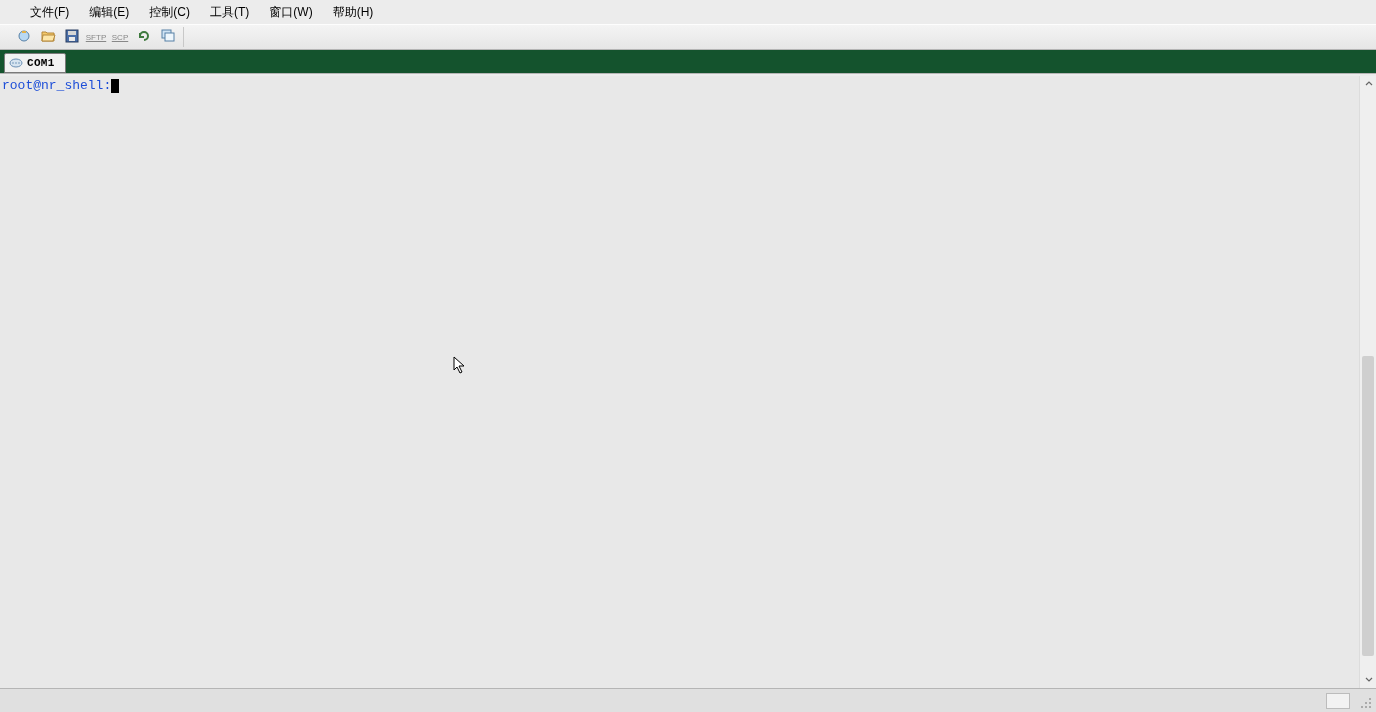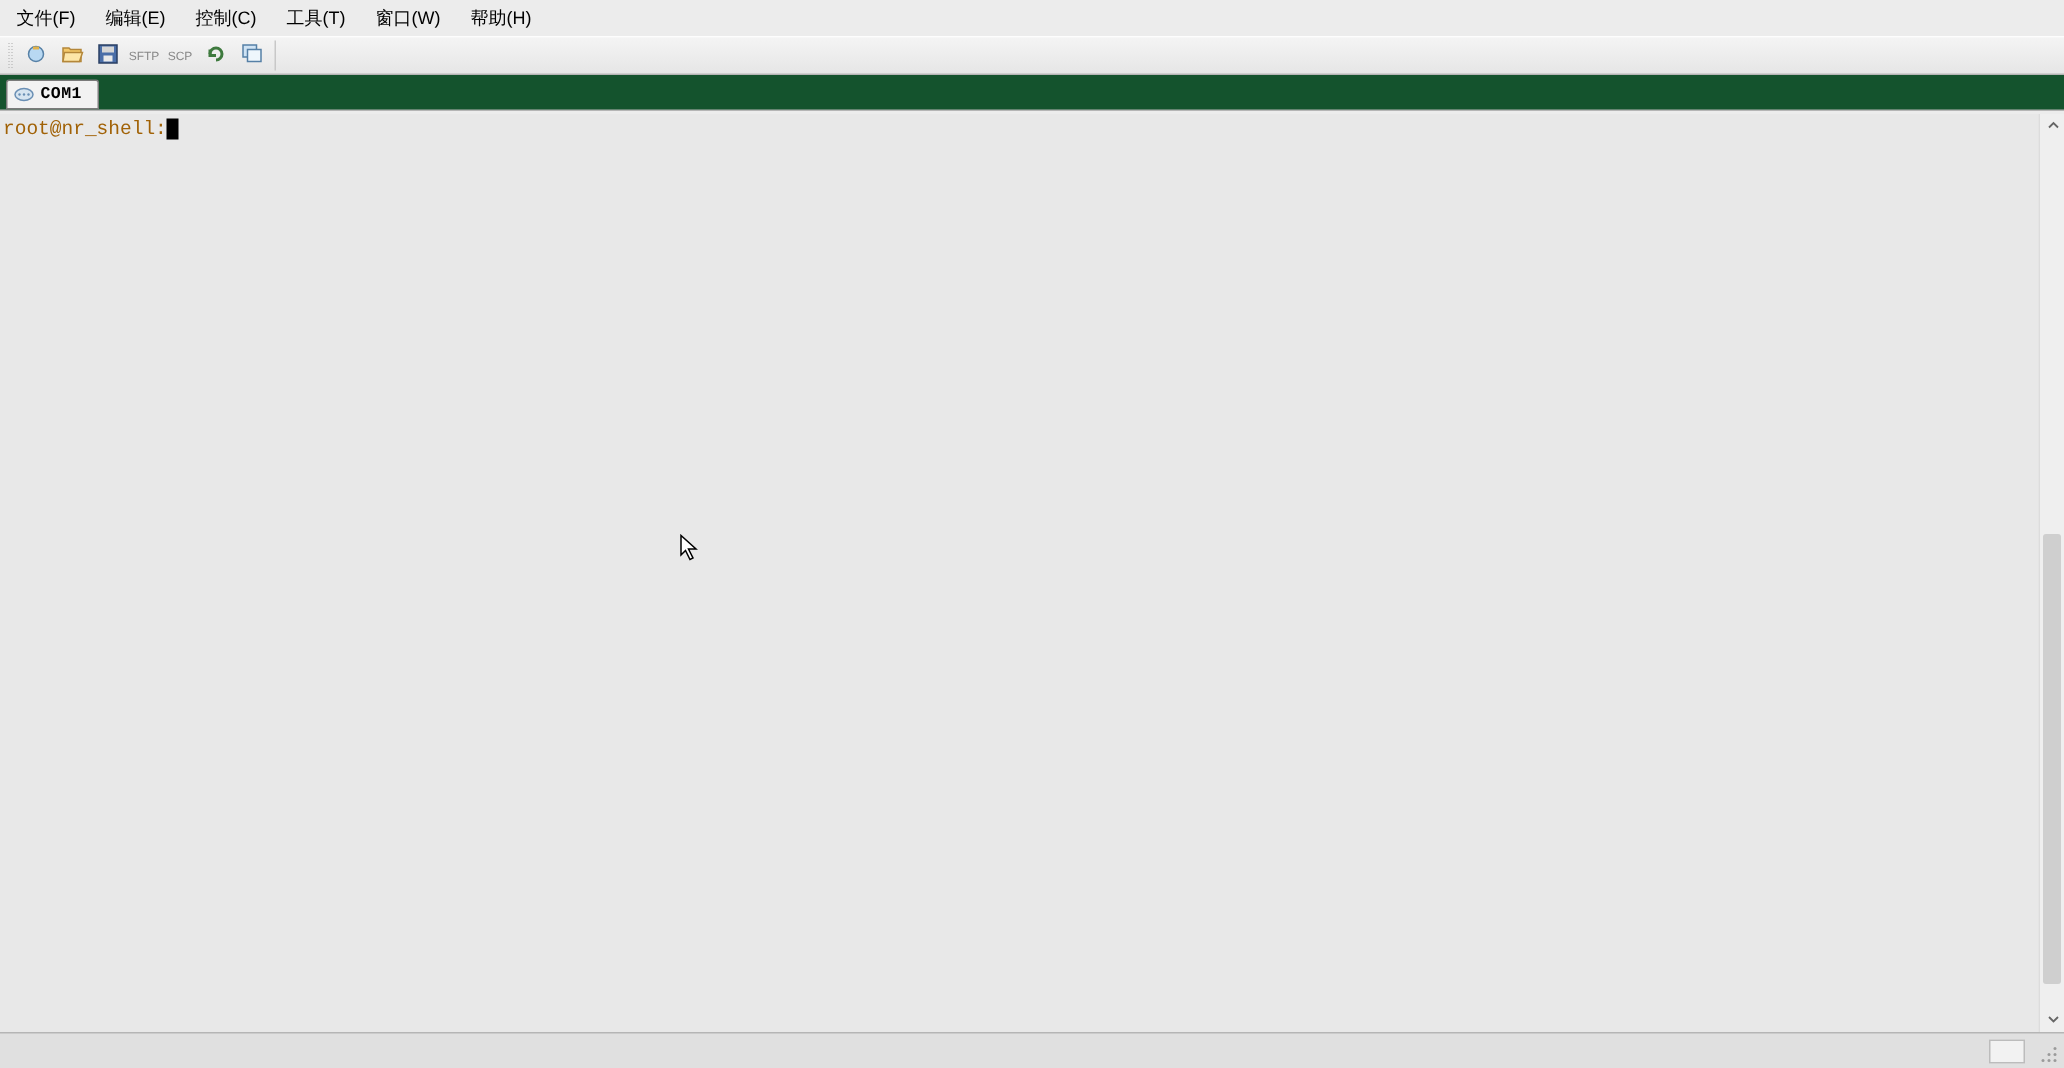--- a/index.html
+++ b/index.html
@@ -10,21 +10,21 @@
       width: 1376px;
       height: 712px;
       overflow: hidden;
       position: relative;
     }
     .menubar {
       height: 24px;
       background: #ececec;
       display: flex;
       align-items: center;
-      padding-left: 1px;
+      padding-left: 20px;
       gap: 0;
     }
     .menu-item {
       padding: 3px 10px;
       cursor: default;
       color: #000;
       font-size: 12px;
     }
 
     .toolbar {
@@ -51,20 +51,21 @@
       display: flex;
       align-items: center;
       justify-content: center;
       cursor: default;
     }
     .tb-text-btn {
       width: 22px;
       height: 16px;
       font-size: 8px;
       color: #888;
+      text-decoration: underline;
       display: flex;
       align-items: center;
       justify-content: center;
     }
     .tb-sep {
       width: 1px; height: 20px; background: #c8c8c8; margin: 0 2px;
     }
 
     .tab-row {
       height: 24px;
@@ -98,21 +99,21 @@
       position: absolute;
       top: 76px;
       left: 0;
       right: 0;
       bottom: 24px;
       background: #e8e8e8;
     }
     .terminal {
       font-family: "Courier New", monospace;
       font-size: 13px;
-      color: #a16207;
+      color: #1d4ed8;
       padding: 2px 2px;
       white-space: pre;
       line-height: 16px;
     }
     .cursor-block {
       display: inline-block;
       width: 8px;
       height: 14px;
       background: #000;
       vertical-align: text-bottom;

